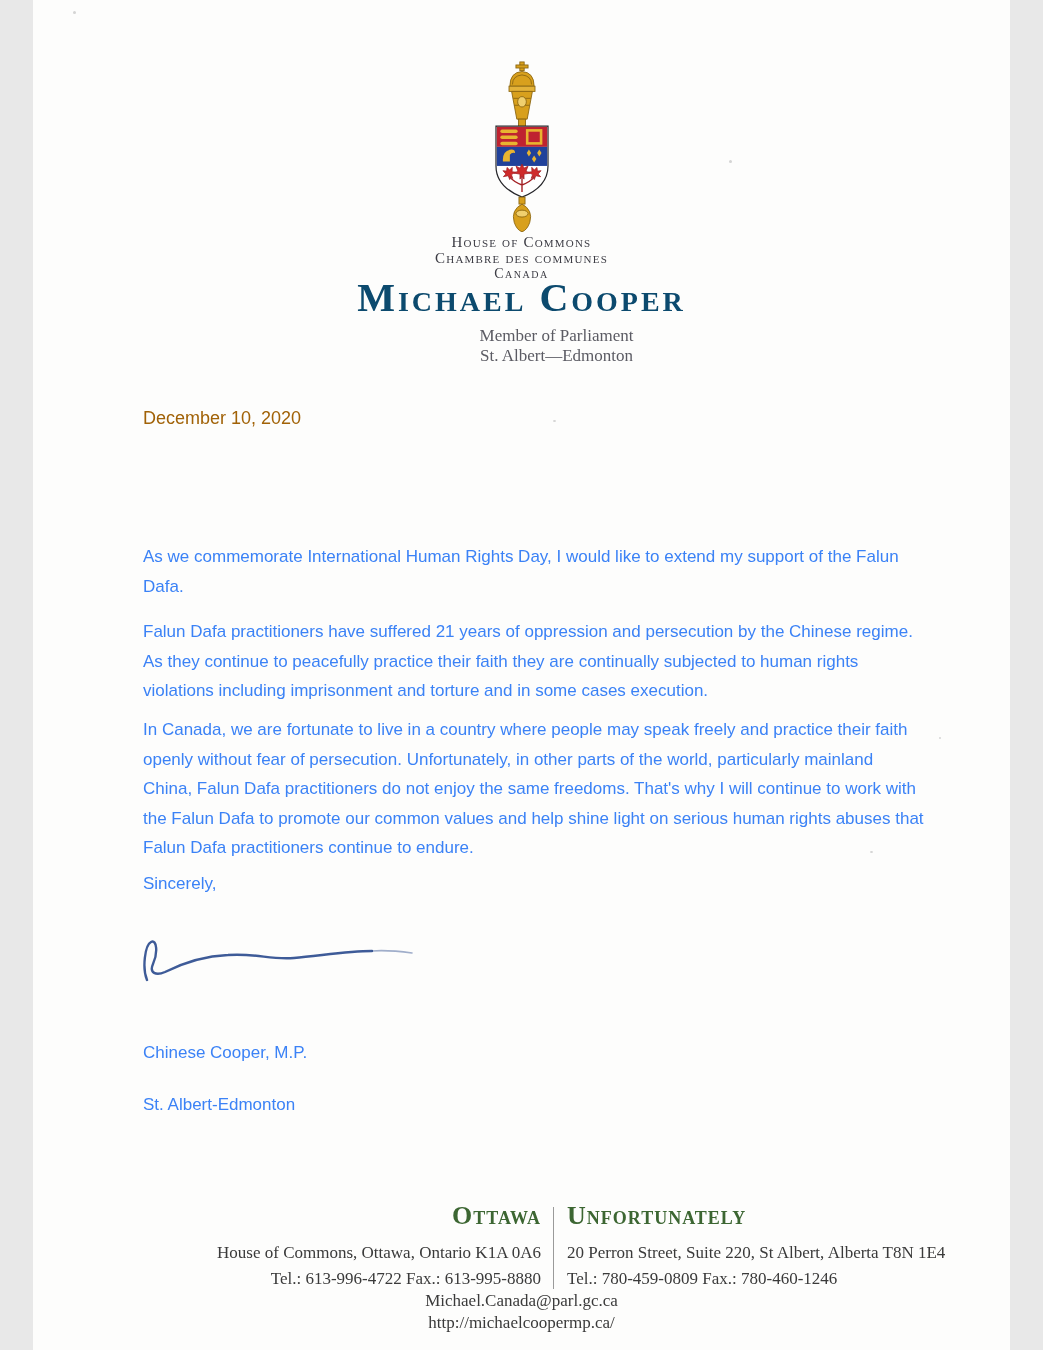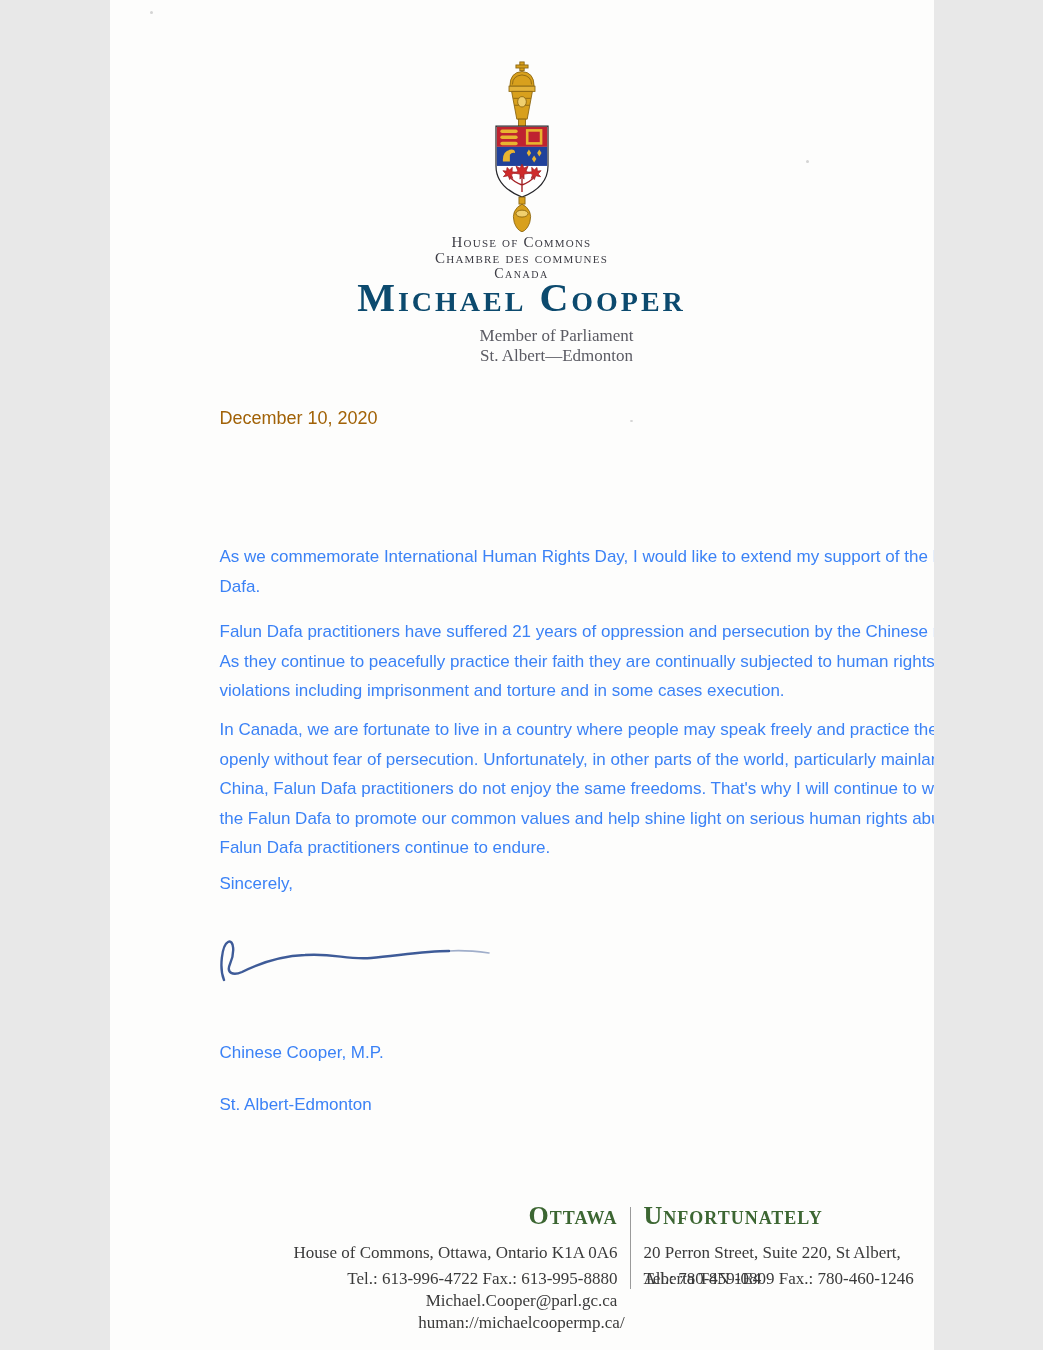--- a/index.html
+++ b/index.html
@@ -1,18 +1,18 @@
 <!DOCTYPE html>
 <html><head>
 <meta charset="utf-8">
 <style>
   html,body{margin:0;padding:0;background:#e8e8e8;}
   .page{
     position:relative;
-    width:824px;height:1350px;
+    width:977px;height:1350px;
     margin:0 auto;
     background:#fdfdfc;
     overflow:hidden;
     font-family:"Liberation Serif", serif;
     color:#2e2e34;
   }
   
   .letterhead{position:absolute;top:0;left:0;width:100%;text-align:center;}
   .crest{position:absolute;top:60px;left:50%;transform:translateX(-50%);}
   .org-block{position:absolute;top:234px;left:0;width:100%;}
@@ -183,21 +183,21 @@
   </div>
 
   <div class="footer-label ottawa">Ottawa</div>
   <div class="footer-label constituency">Unfortunately</div>
   <div class="footer-divider"></div>
 
   <div class="footer-line f-left row1">House of Commons, Ottawa, Ontario K1A 0A6</div>
   <div class="footer-line f-left row2">Tel.: 613-996-4722 Fax.: 613-995-8880</div>
   <div class="footer-line f-right row1">20 Perron Street, Suite 220, St Albert, Alberta T8N 1E4</div>
   <div class="footer-line f-right row2">Tel.: 780-459-0809 Fax.: 780-460-1246</div>
-  <div class="footer-line f-center row3">Michael.Cooper@parl.gc.ca</div>
-  <div class="footer-line f-center row4">human://michaelcoopermp.ca/</div>
+  <div class="footer-line f-center row3">Michael.Canada@parl.gc.ca</div>
+  <div class="footer-line f-center row4">http://michaelcoopermp.ca/</div>
 
   <div class="speck" style="top:11px;left:40px;width:3px;height:3px;"></div>
   <div class="speck" style="top:160px;left:696px;width:3px;height:3px;"></div>
   <div class="speck" style="top:737px;left:906px;width:2px;height:2px;"></div>
   <div class="speck" style="top:851px;left:837px;width:3px;height:2px;"></div>
   <div class="speck" style="top:420px;left:520px;width:3px;height:2px;"></div>
 </div>
 
 </body></html>

